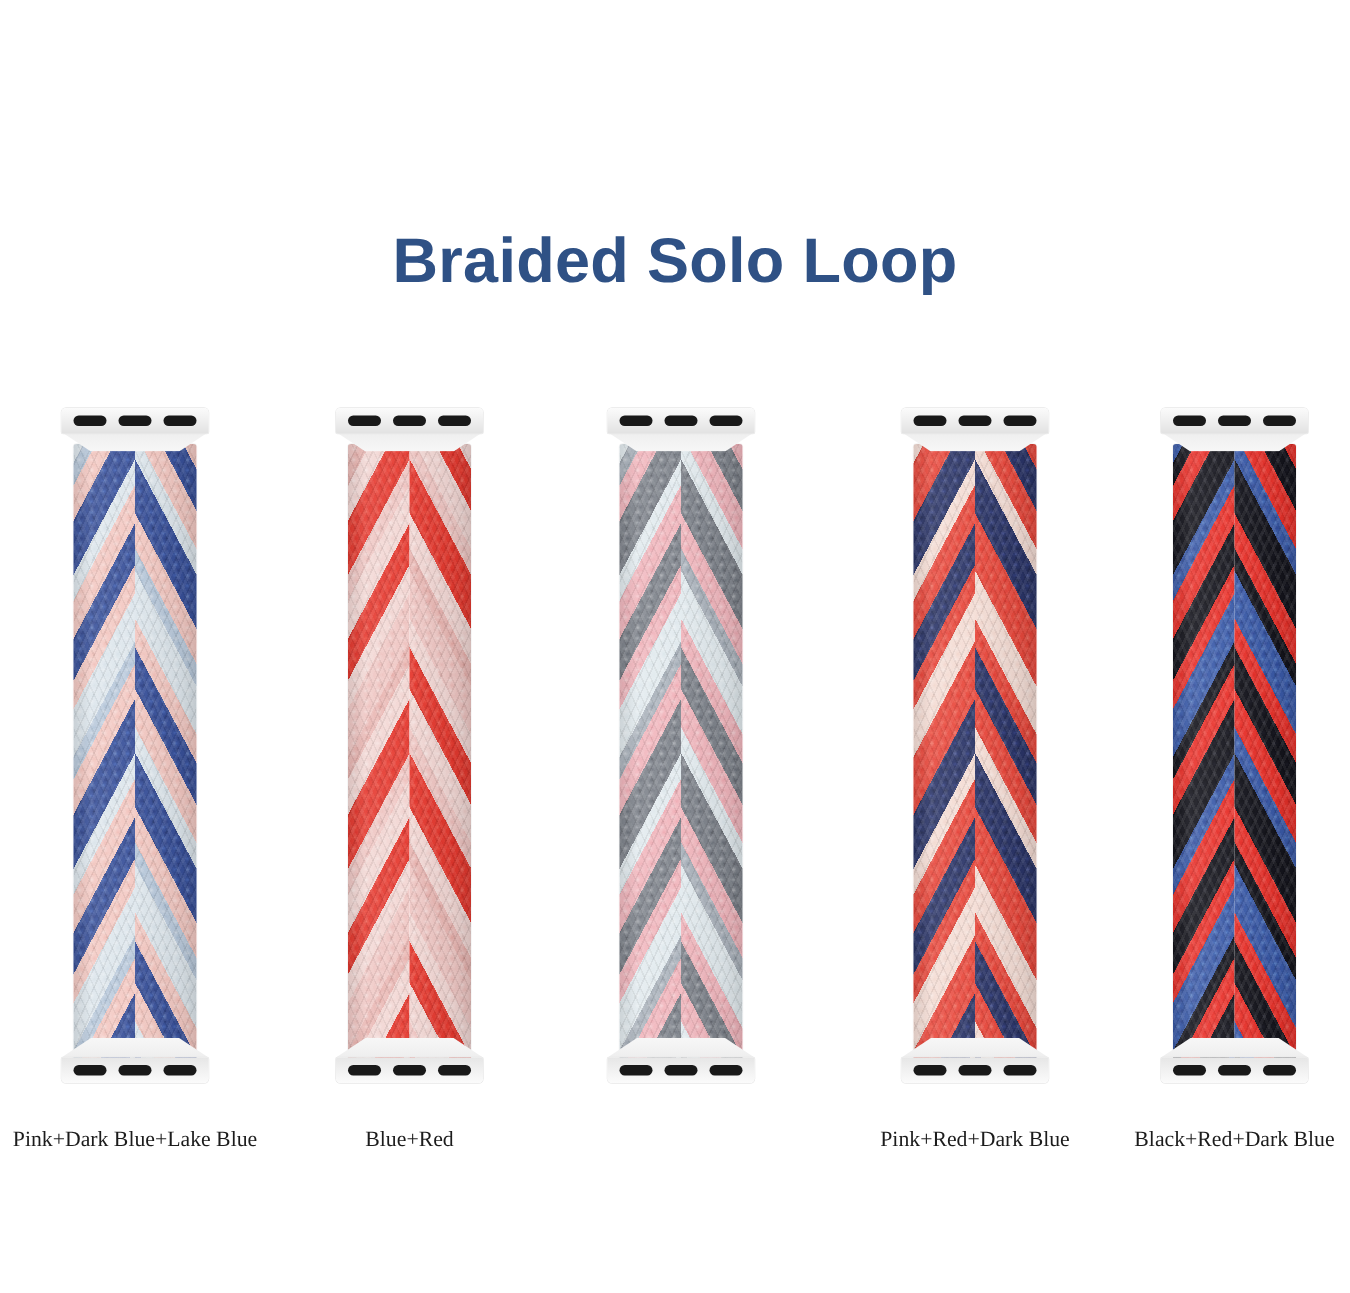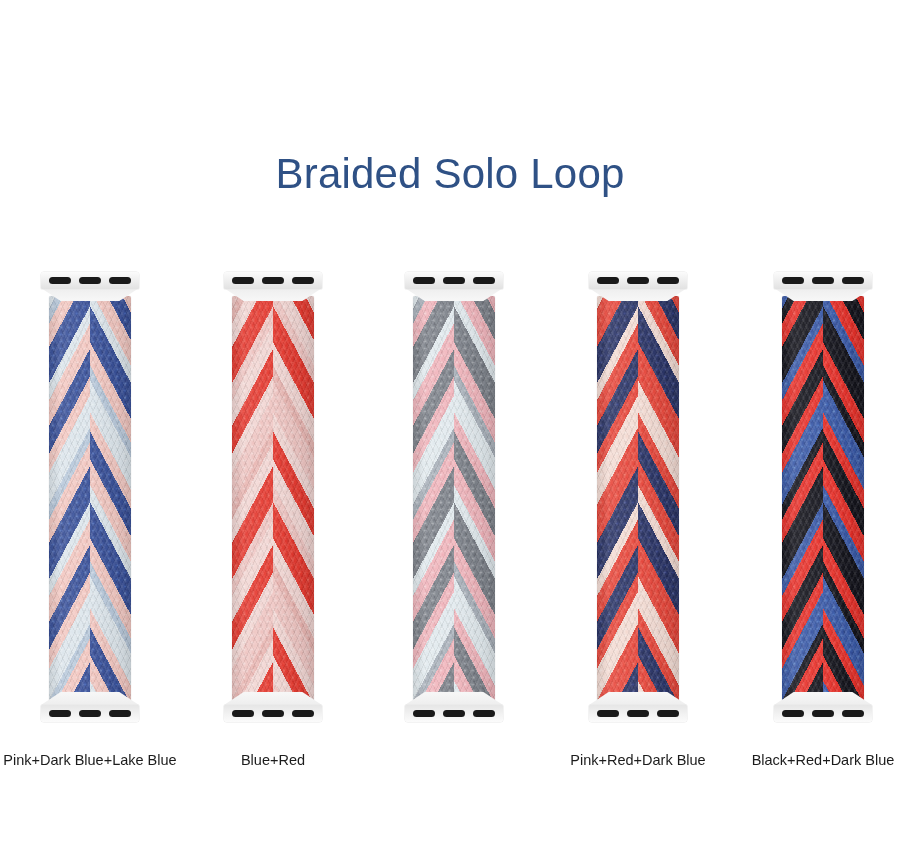--- a/index.html
+++ b/index.html
@@ -23,41 +23,42 @@
   }
 
   
   .title {
     position: absolute;
     top: 146px;
     left: 0;
     width: 900px;
     text-align: center;
     font-size: 42px;
-    font-weight: normal;
+    font-weight: bold;
     color: #2f5185;
     letter-spacing: 0.2px;
     line-height: 56px;
     white-space: nowrap;
   }
 
   
   .product-row {
     position: absolute;
     top: 268px;
     left: 0;
     width: 900px;
     height: 520px;
   }
 
   .product {
     position: absolute;
     top: 0;
     width: 180px;
     height: 520px;
+    font-family: Liberation Serif, serif;
   }
 
   .band-assembly {
     position: absolute;
     top: 0;
     left: 0;
     width: 180px;
     height: 472px;
   }
 
@@ -268,21 +269,21 @@
         </div>
         <div class="lug-taper bottom"></div>
         <div class="lug bottom">
           <div class="slot s1"></div>
           <div class="slot s2"></div>
           <div class="slot s3"></div>
         </div>
       </div>
     </div>
 
-    <div class="product" style="left:548px">
+    <div class="product" style="left:560px">
       <div class="band-assembly">
         <div class="lug top">
           <div class="slot s1"></div>
           <div class="slot s2"></div>
           <div class="slot s3"></div>
         </div>
         <div class="lug-taper top"></div>
         <div class="strap">
           <div class="strap-colors">
             <div class="chev a" style="background: repeating-linear-gradient(118deg, rgb(43, 53, 104) 0px, rgb(43, 53, 104) 13px, rgb(232, 72, 60) 13px, rgb(232, 72, 60) 22px, rgb(244, 220, 212) 22px, rgb(244, 220, 212) 37px, rgb(232, 72, 60) 37px, rgb(232, 72, 60) 44px, rgb(232, 72, 60) 44px, rgb(232, 72, 60) 55px, rgb(43, 53, 104) 55px, rgb(43, 53, 104) 72px, rgb(244, 220, 212) 72px, rgb(244, 220, 212) 80px, rgb(232, 72, 60) 80px, rgb(232, 72, 60) 92px);"></div>

